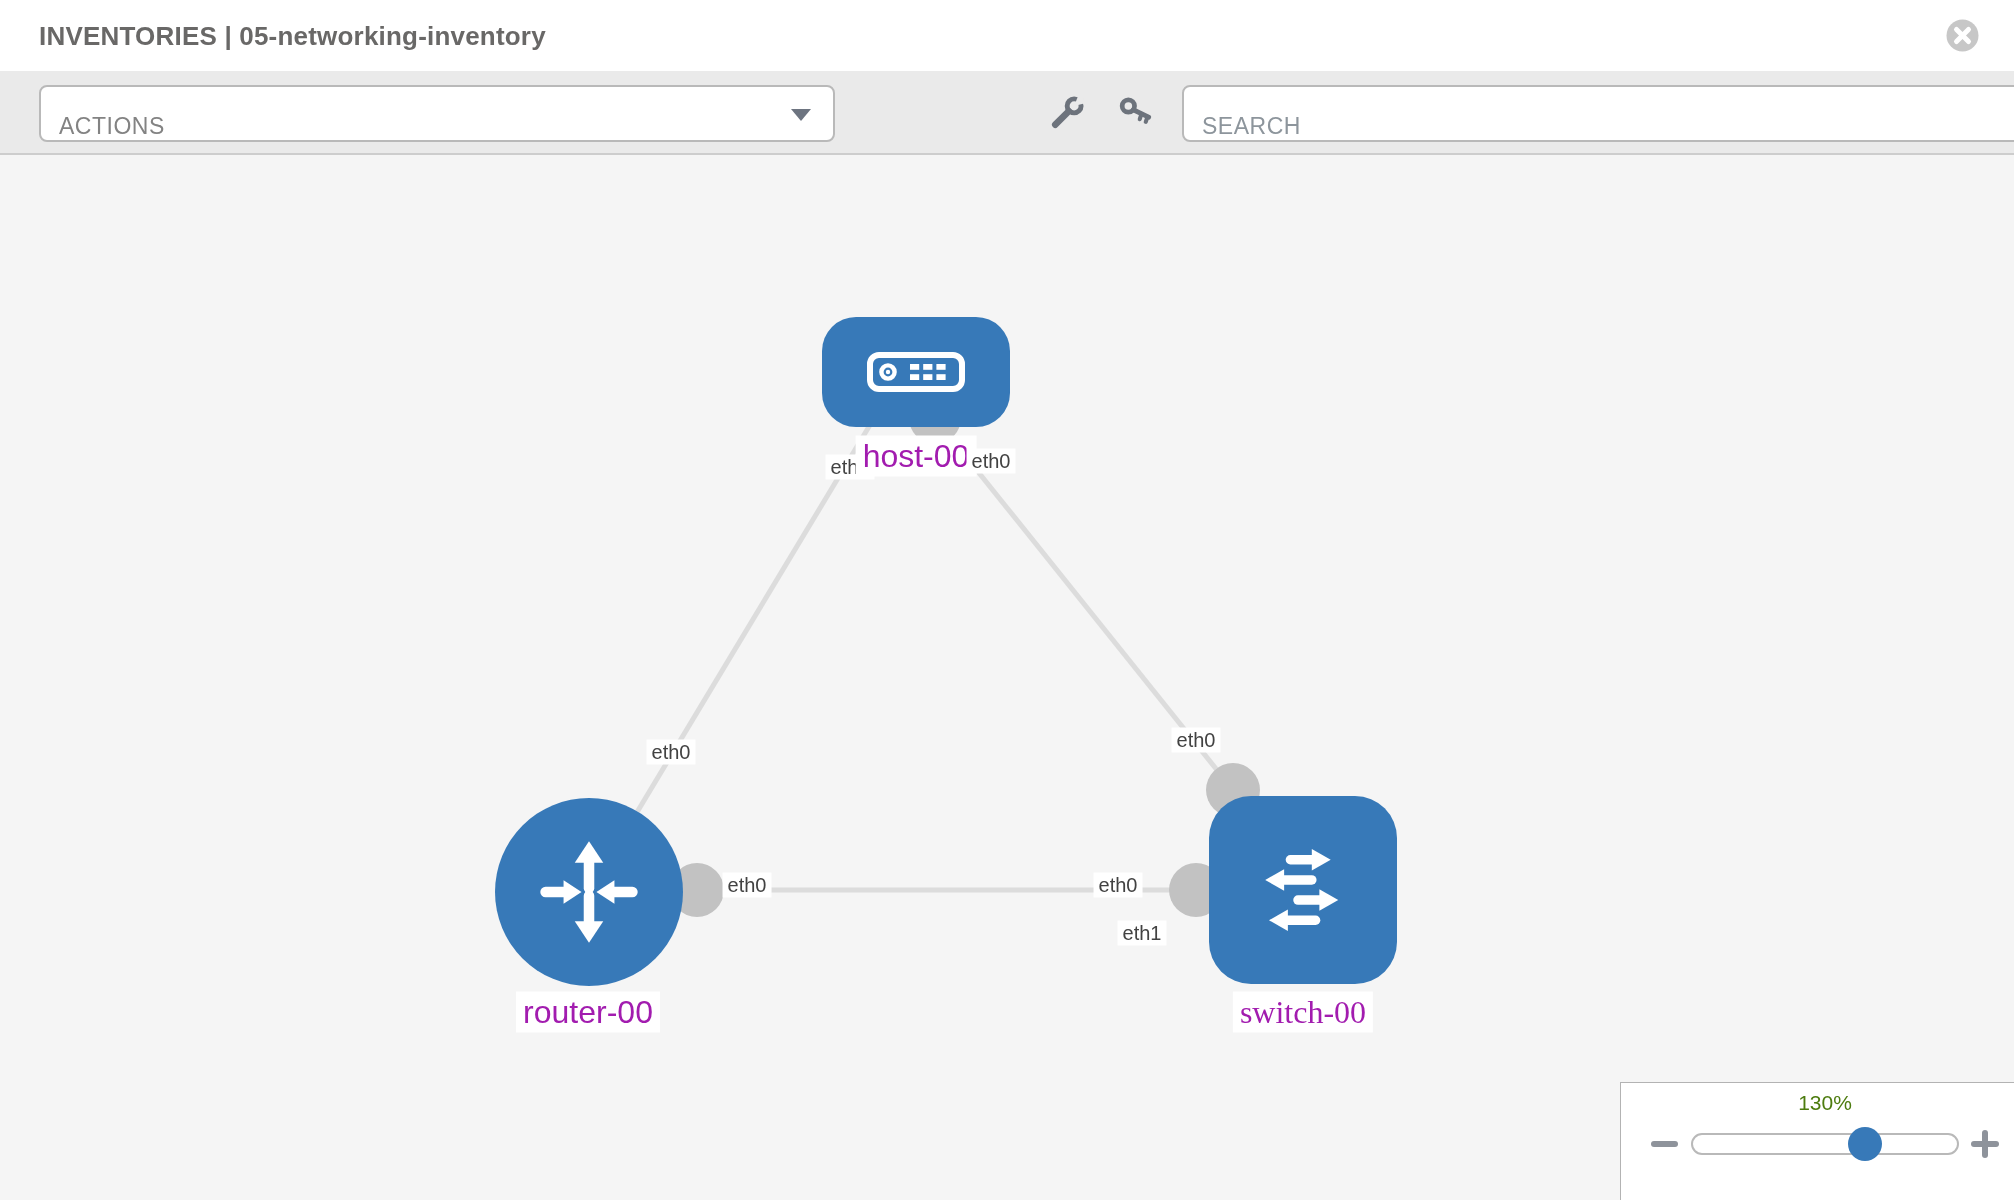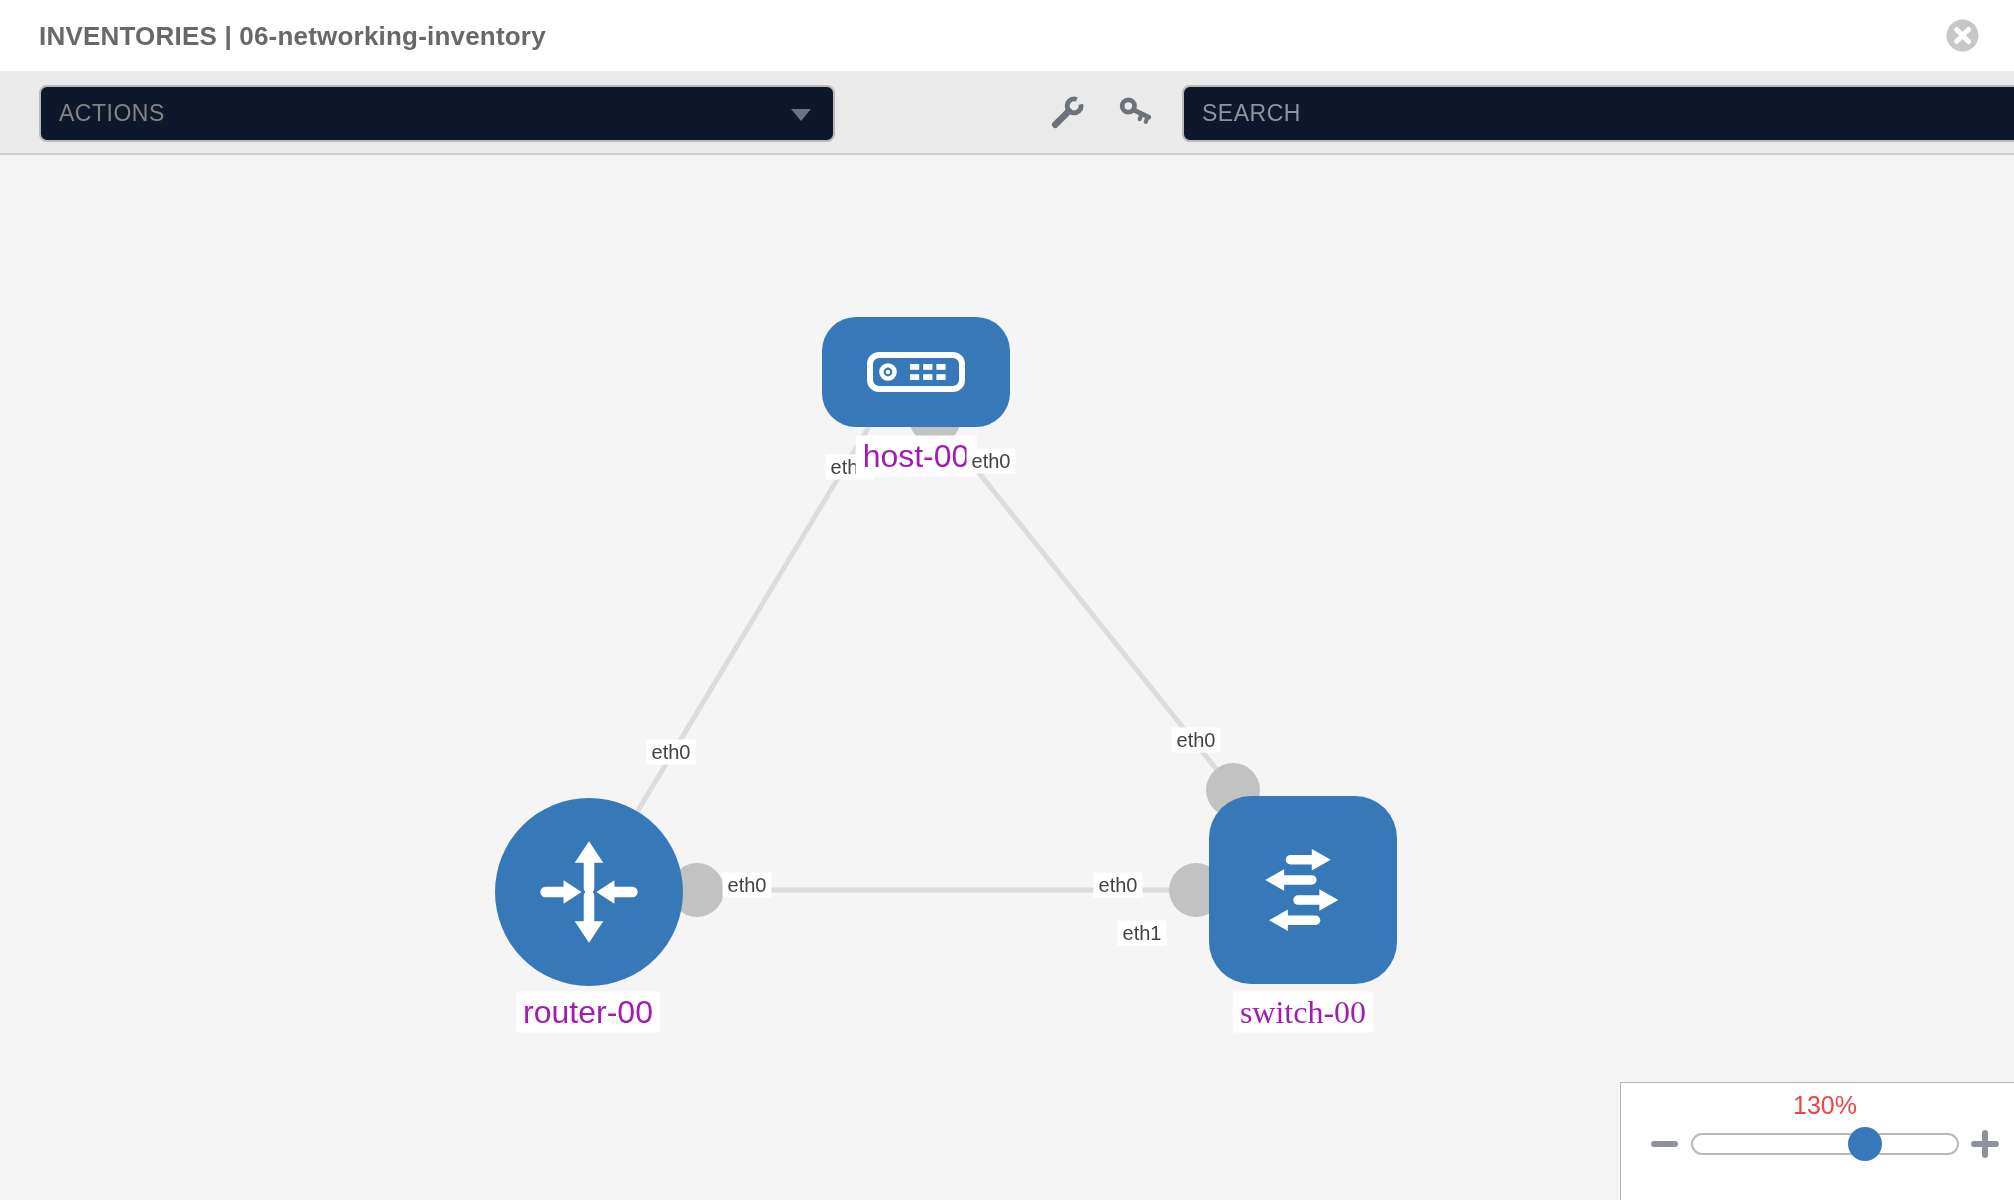--- a/index.html
+++ b/index.html
@@ -24,22 +24,22 @@
     cursor: pointer; border: none; background: transparent;
   }
 
   
   .toolbar {
     position: absolute; left: 0; top: 71px; width: 2014px; height: 84px;
     background: #eaeaea; border-bottom: 2px solid #cdcdcd; z-index: 30;
   }
   .dropdown {
     position: absolute; top: 14px; height: 57px;
-    background: #0f172a; border: 2px solid #b9b9b9; border-radius: 8px;
-    display: flex; align-items: center; cursor: pointer;
+    background: #ffffff; border: 2px solid #b9b9b9; border-radius: 8px;
+    display: flex; align-items: flex-end; cursor: pointer;
   }
   .dropdown .dd-label {
     margin-left: 18px; font-size: 23px; color: #838383; letter-spacing: 0.5px;
   }
   .dropdown .caret {
     position: absolute; right: 22px; top: 50%; margin-top: -5px;
     width: 0; height: 0;
     border-left: 10px solid transparent; border-right: 10px solid transparent;
     border-top: 12px solid #6d7480;
   }
@@ -90,21 +90,21 @@
   .eth-c-sw-under   { left: 1118px; top: 885px; }
   .eth-c-sw-over    { left: 1142px; top: 933px; }
 
   
   .zoom-panel {
     position: absolute; left: 1620px; top: 1082px; width: 400px; height: 120px;
     background: #ffffff; border: 1px solid #b3b3b3; z-index: 20;
   }
   .zoom-level {
     position: absolute; left: 204px; top: 8px; transform: translateX(-50%);
-    font-size: 25px; color: #ef4444;
+    font-size: 21px; color: #4d7c0f;
   }
   .zoom-minus {
     position: absolute; left: 30px; top: 58px; width: 27px; height: 6px;
     background: #8e939b; border-radius: 3px; border: none; cursor: pointer;
   }
   .zoom-plus {
     position: absolute; left: 350px; top: 47px; width: 28px; height: 28px;
     background: transparent; border: none; cursor: pointer;
   }
   .zoom-plus::before {
@@ -121,21 +121,21 @@
   }
   .zoom-thumb {
     position: absolute; left: 155px; top: -8px; width: 34px; height: 34px;
     border-radius: 50%; background: #3779b8; cursor: grab;
   }
 </style>
 </head>
 <body>
 
 <div class="header">
-  <div class="page-title">INVENTORIES | 06-networking-inventory</div>
+  <div class="page-title">INVENTORIES | 05-networking-inventory</div>
   <button class="close-btn">
     <svg width="33" height="33" viewBox="0 0 33 33">
       <circle cx="16.5" cy="16.5" r="16" fill="#c7c7c7"></circle>
       <line x1="10.5" y1="10.5" x2="22.5" y2="22.5" stroke="#ffffff" stroke-width="5" stroke-linecap="round"></line>
       <line x1="22.5" y1="10.5" x2="10.5" y2="22.5" stroke="#ffffff" stroke-width="5" stroke-linecap="round"></line>
     </svg>
   </button>
 </div>
 
 <div class="toolbar">

